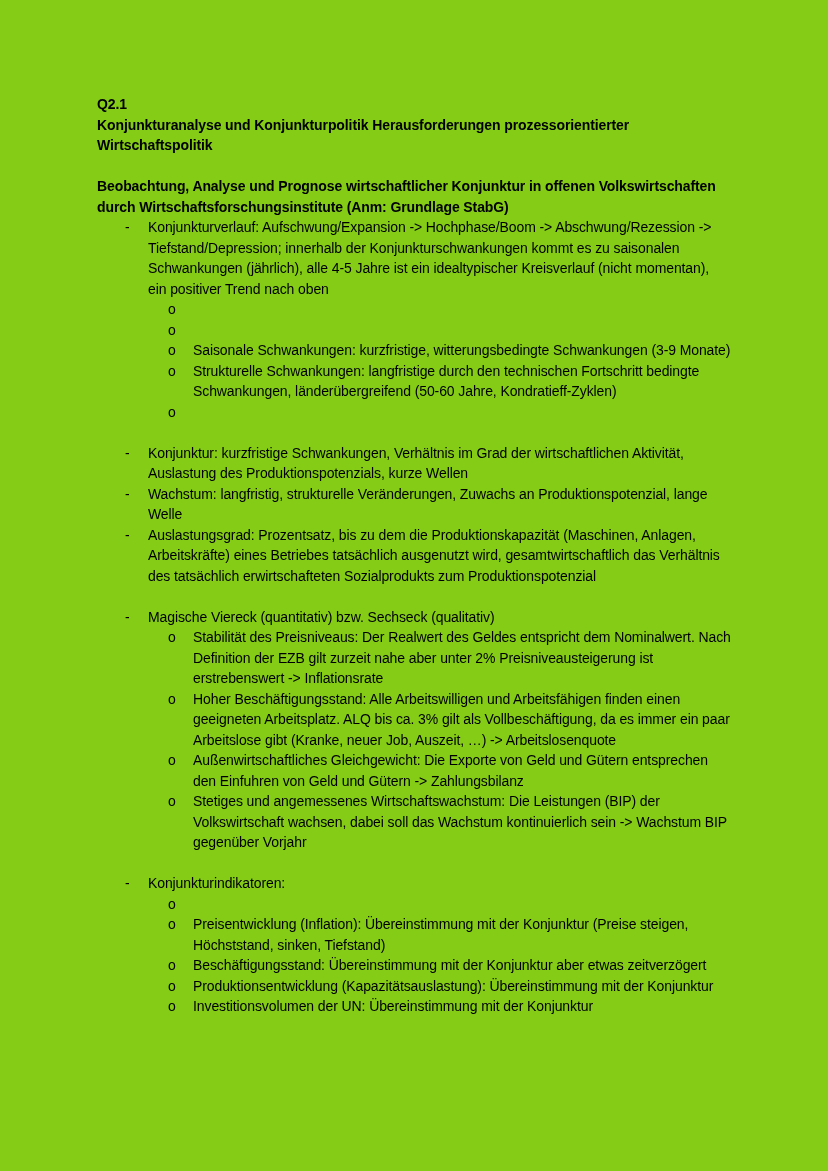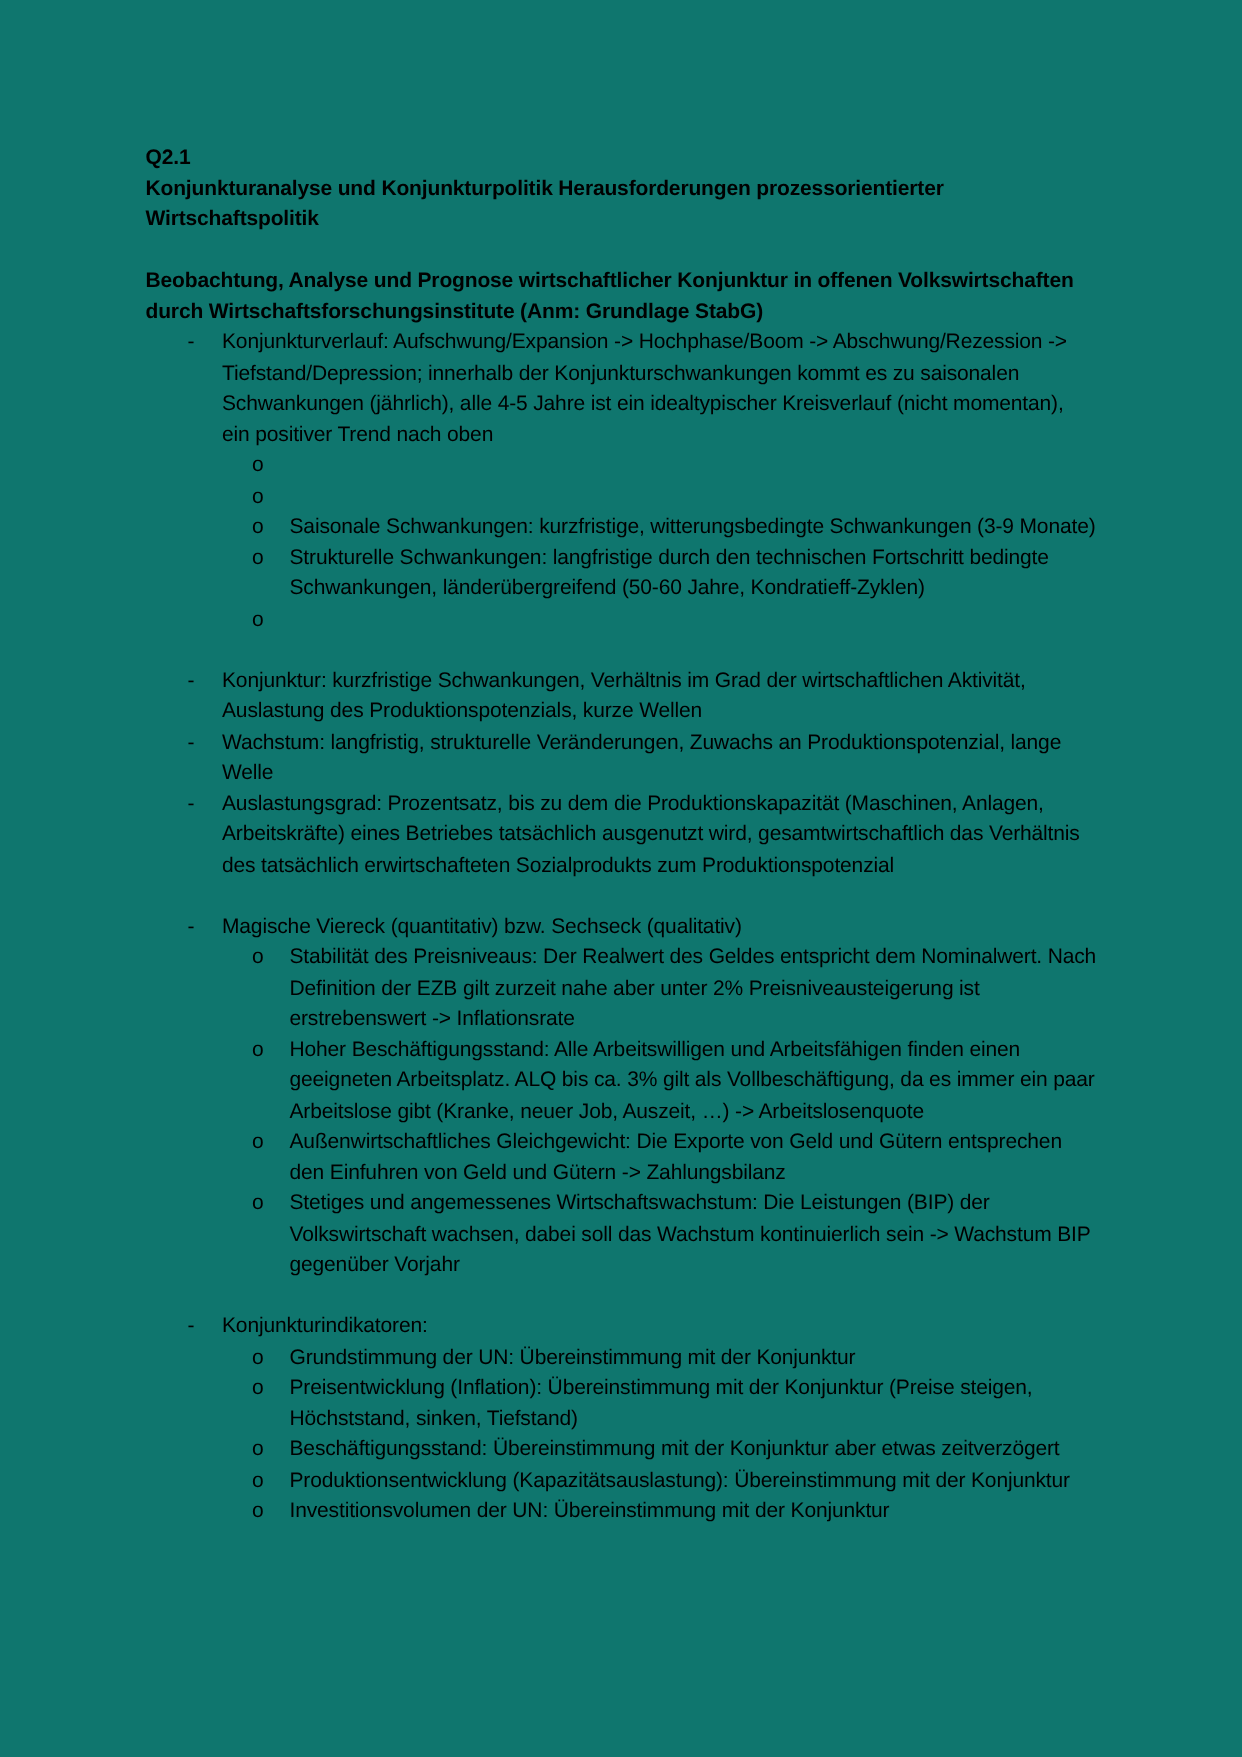--- a/index.html
+++ b/index.html
@@ -5,21 +5,21 @@
   html, body {
     margin: 0;
     padding: 0;
     background: #ffffff;
   }
   .page {
     position: relative;
     box-sizing: border-box;
     width: 828px;
     height: 1171px;
-    background: #0f766e;
+    background: #84cc16;
     padding: 94px 97px 40px 97px;
     overflow: hidden;
     font-family: "Liberation Sans", sans-serif;
     font-size: 14px;
     line-height: 20.5px;
     color: #000000;
     letter-spacing: -0.1px;
   }
   .heading {
     font-weight: bold;
@@ -116,21 +116,20 @@
         <span class="marker">o</span>
         <span class="text"><span>Stetiges und angemessenes Wirtschaftswachstum: Die Leistungen (BIP) der Volkswirtschaft wachsen, dabei soll das Wachstum kontinuierlich sein -&gt; Wachstum BIP gegenüber Vorjahr</span></span>
       </div>
       <div class="spacer"></div>
       <div class="list-item level-1">
         <span class="marker">-</span>
         <span class="text"><span>Konjunkturindikatoren:</span></span>
       </div>
       <div class="list-item level-2">
         <span class="marker">o</span>
-        <span class="text"><span>Grundstimmung der UN: Übereinstimmung mit der Konjunktur</span></span>
       </div>
       <div class="list-item level-2">
         <span class="marker">o</span>
         <span class="text"><span>Preisentwicklung (Inflation): Übereinstimmung mit der Konjunktur (Preise steigen, Höchststand, sinken, Tiefstand)</span></span>
       </div>
       <div class="list-item level-2">
         <span class="marker">o</span>
         <span class="text"><span>Beschäftigungsstand: Übereinstimmung mit der Konjunktur aber etwas zeitverzögert</span></span>
       </div>
       <div class="list-item level-2">

